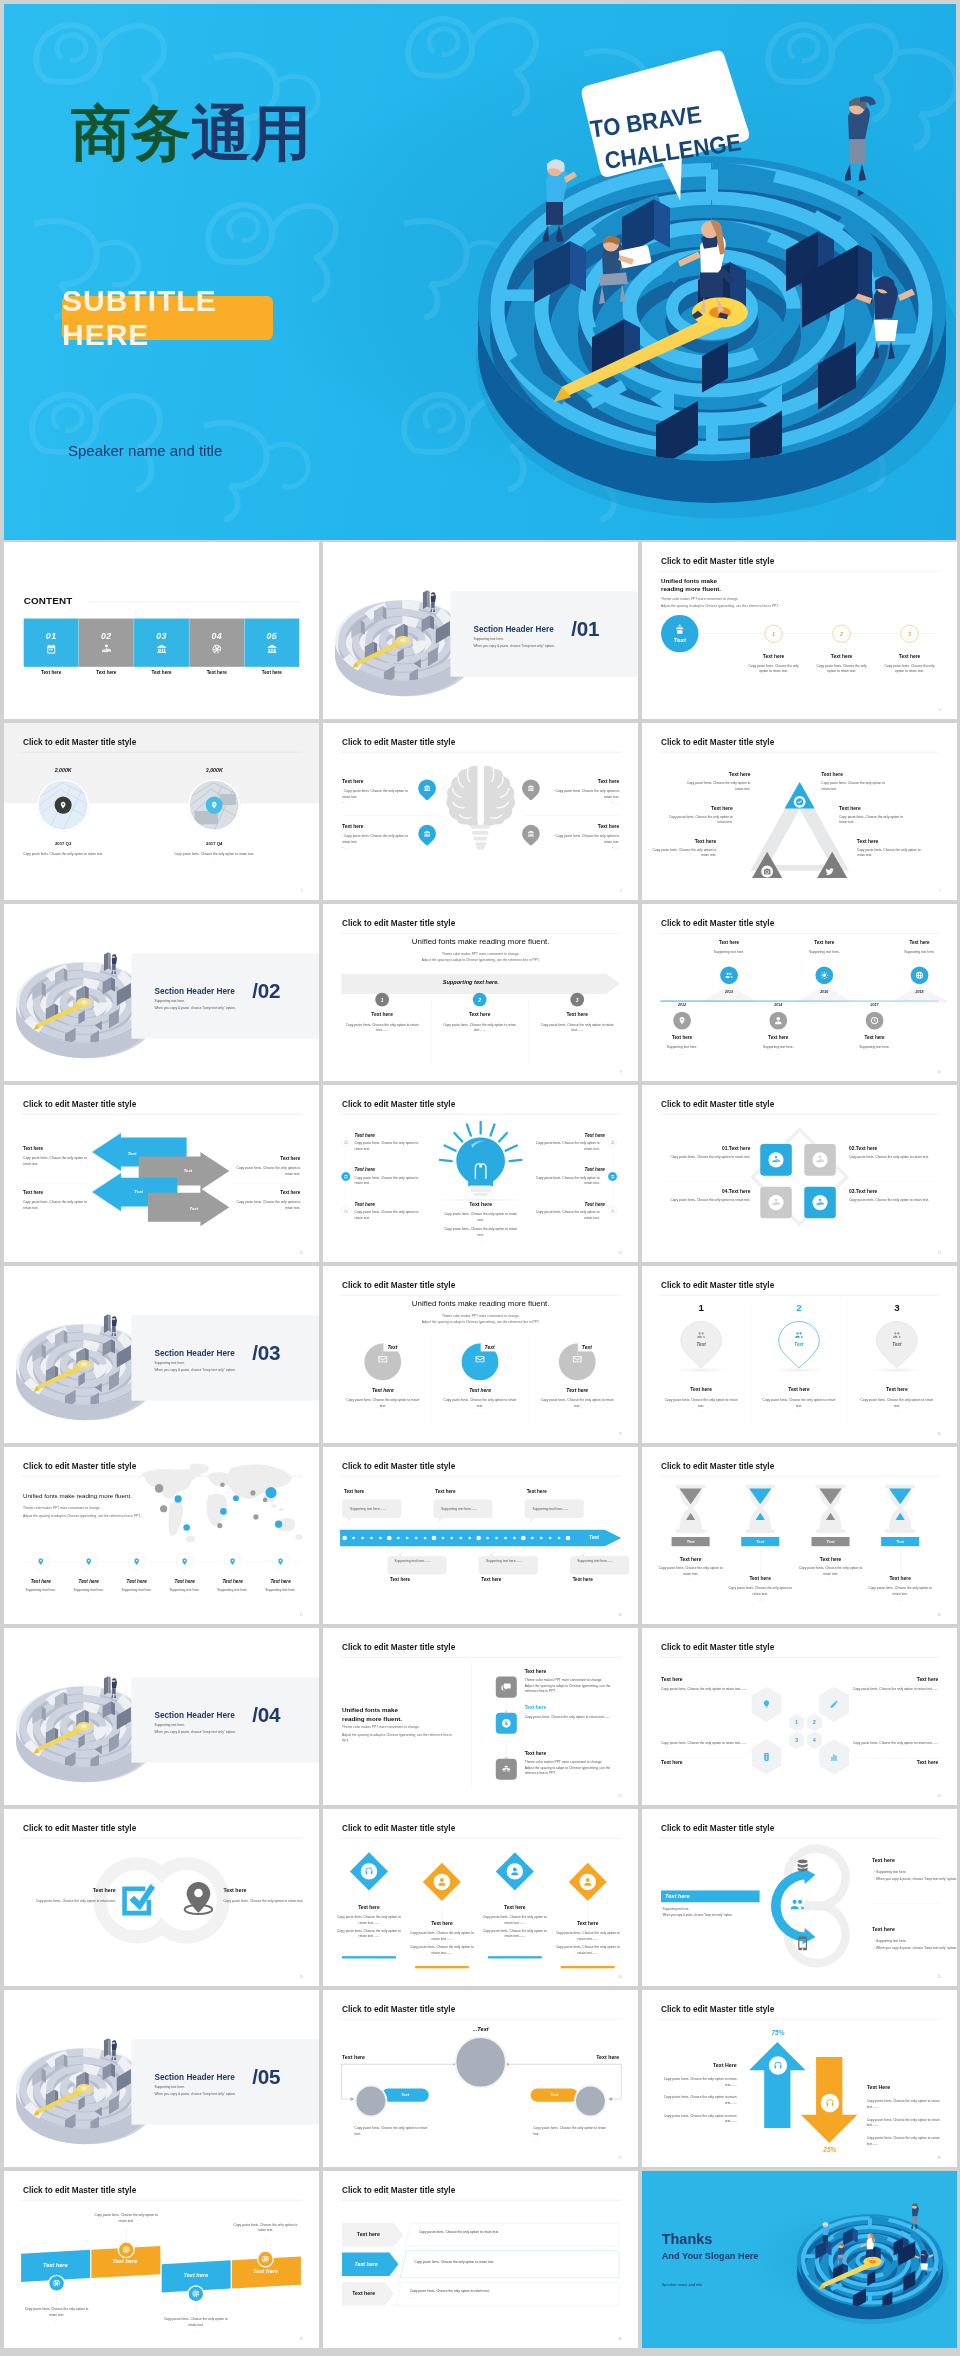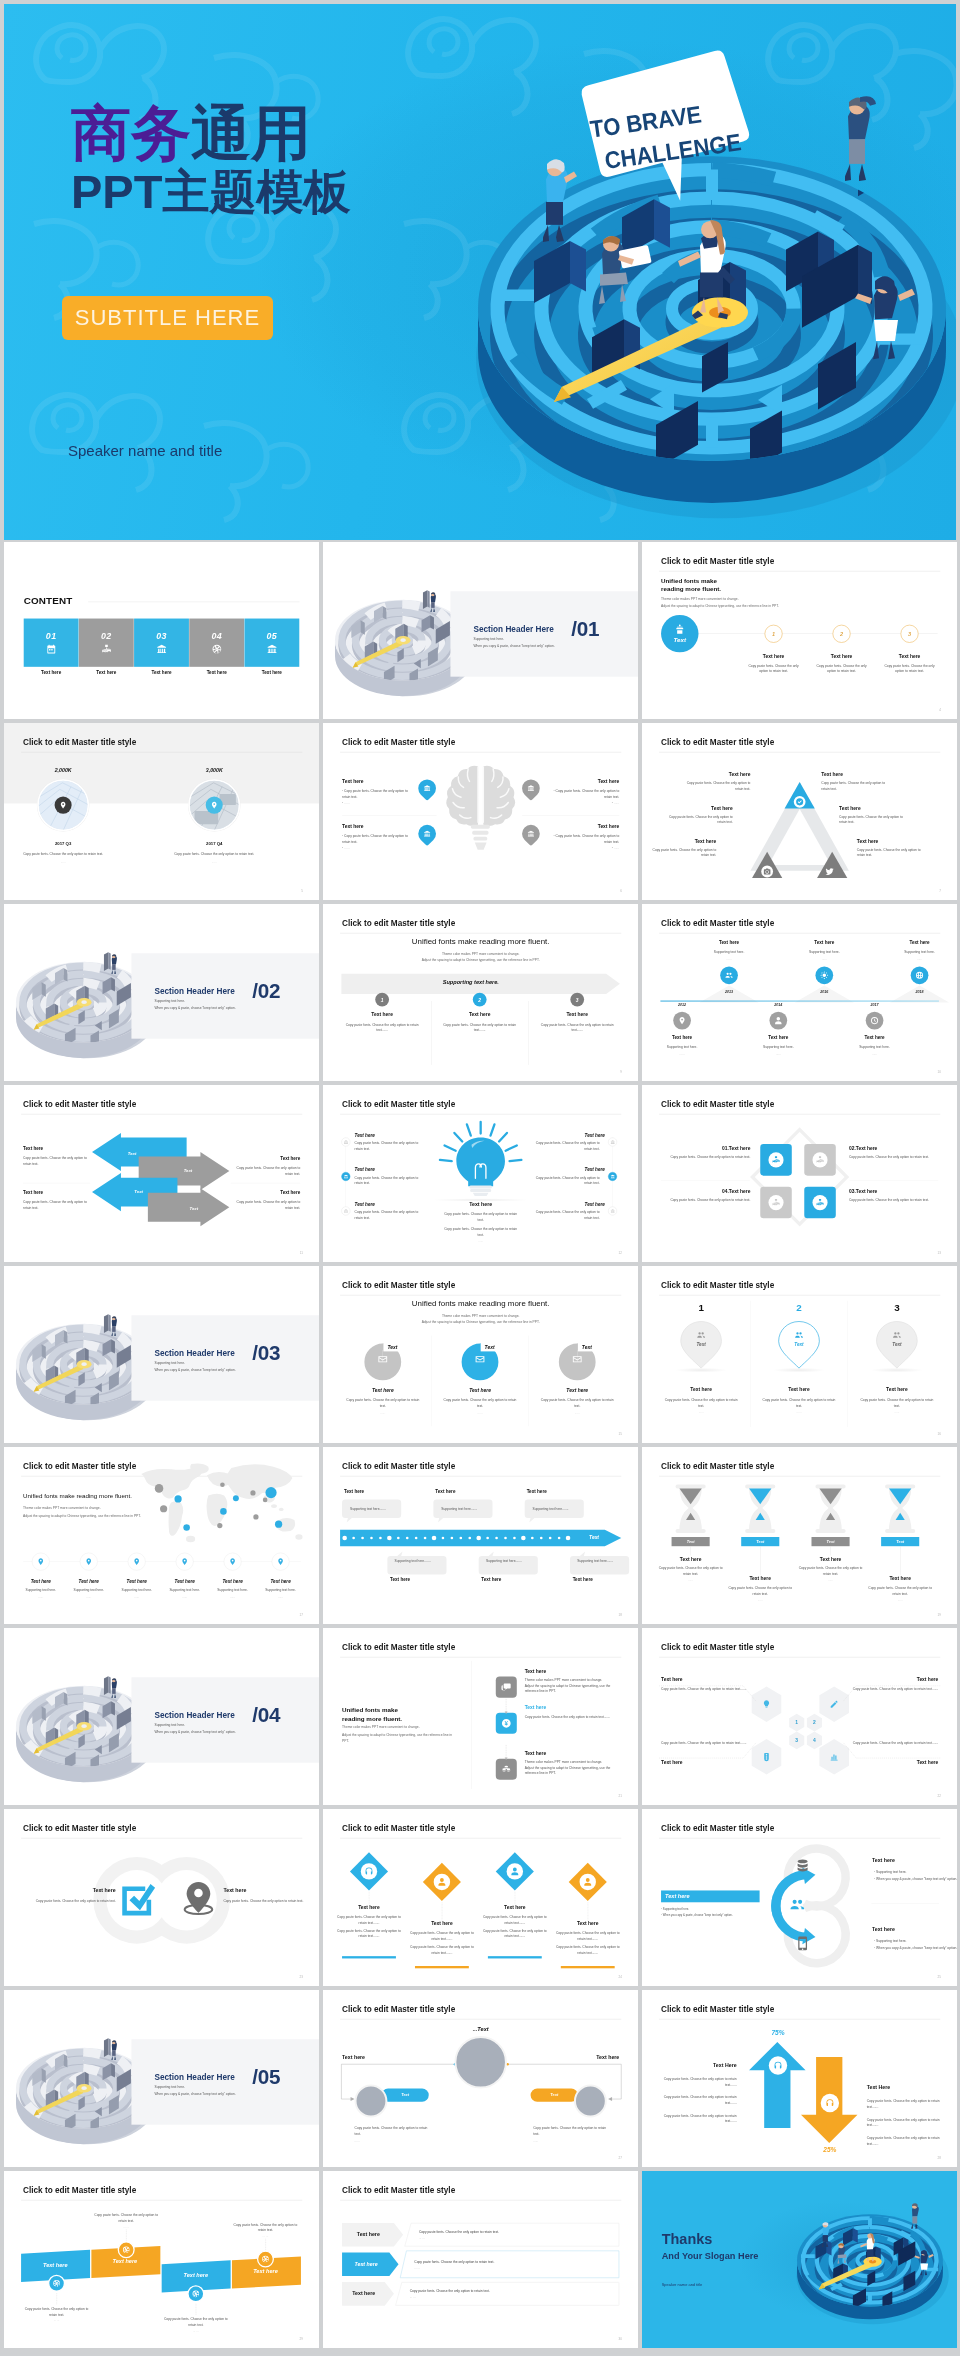--- a/index.html
+++ b/index.html
@@ -6,25 +6,25 @@
   body{font-family:"Liberation Sans",sans-serif;background:#cfd1d3;width:960px;height:2356px;overflow:hidden}
   .page{width:960px;height:2356px;position:relative;padding:4px 4px 0 4px}
   
   .hero{position:relative;width:952px;height:536px;overflow:hidden;background:#23b7ea}
   .hero-bg{position:absolute;inset:0;background:
      radial-gradient(ellipse 470px 290px at 66% 50%, rgba(22,146,200,.34) 0%, rgba(22,146,200,.12) 62%, rgba(22,146,200,0) 80%),
      linear-gradient(100deg,#2cbdf0 0%, #23b6ec 42%, #1eade6 100%);}
   .hero-title{position:absolute;left:67px;top:93px;z-index:5}
   .ht1{font-size:38px;font-weight:700;color:#1b3a6b;letter-spacing:0;line-height:1.02}
   .ht2{font-size:60px;font-weight:700;line-height:1.02;margin-top:6px}
-  .ht2 .w{color:#4c1d95}.ht2 .b{color:#1b3a6b}
+  .ht2 .w{color:#14532d}.ht2 .b{color:#1b3a6b}
   .ht3{font-size:47px;font-weight:700;color:#1b3a6b;line-height:1.04;margin-top:4px}
   .subtitle{position:absolute;left:58px;top:292px;width:211px;height:44px;background:#f9ad28;
             border-radius:6px;display:flex;align-items:center;justify-content:center;z-index:5}
-  .subtitle span{color:#fdf3e0;font-size:22px;font-weight:400;letter-spacing:1px}
+  .subtitle span{color:#fdf3e0;font-size:30px;font-weight:700;letter-spacing:1px}
   .speaker{position:absolute;left:64px;top:438px;color:#1b3a6b;font-size:15px;z-index:5}
   
   .grid{position:relative;display:grid;grid-template-columns:repeat(3,315.33px);
         gap:3.67px 3.67px;margin-top:2px}
   .slide{width:315.33px;height:177.33px;background:#fff;position:relative;overflow:hidden}
   .sl{position:absolute;transform-origin:0 0;width:960px;height:540px;transform:scale(.32847)}
   
   .mtitle{position:absolute;left:58px;top:45px;font-size:25px;font-weight:700;color:#1a1a1a}
   .hrule{position:absolute;left:52px;top:88px;width:856px;height:1px;background:#cfcfcf}
   .pgno{position:absolute;right:50px;bottom:22px;font-size:9px;color:#b5b5b5}
@@ -241,21 +241,20 @@
     </g>
   </svg>
 
   <div class="bubble">
     <div class="bl1">TO BRAVE</div>
     <div class="bl2">CHALLENGE</div>
   </div>
 
   <div class="hero-title">
     <div class="ht2"><span class="w">商务</span><span class="b">通用</span></div>
-    <div class="ht3">PPT主题模板</div>
   </div>
   <div class="subtitle">
         <span>SUBTITLE HERE</span>
       </div>
   <div class="speaker">Speaker name and title</div>
 </div>
 <div class="grid">
 <div class="slide">
         <div class="sl">
           <div class="abs b" style="left:60px;top:162px;font-size:30px;color:#111;letter-spacing:.5px">CONTENT</div>

